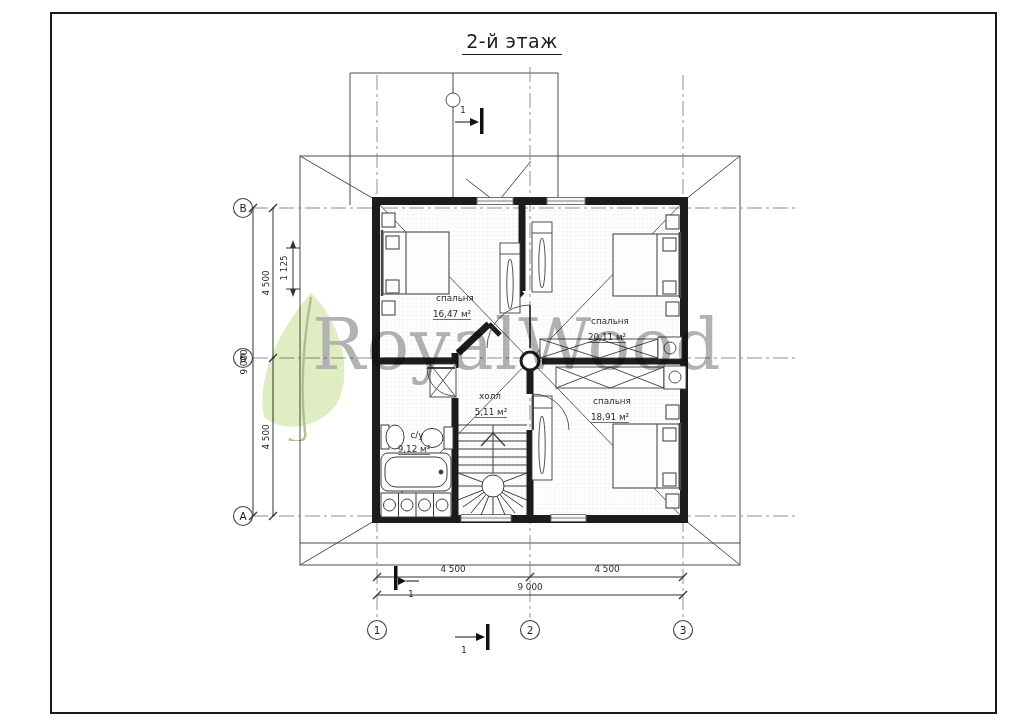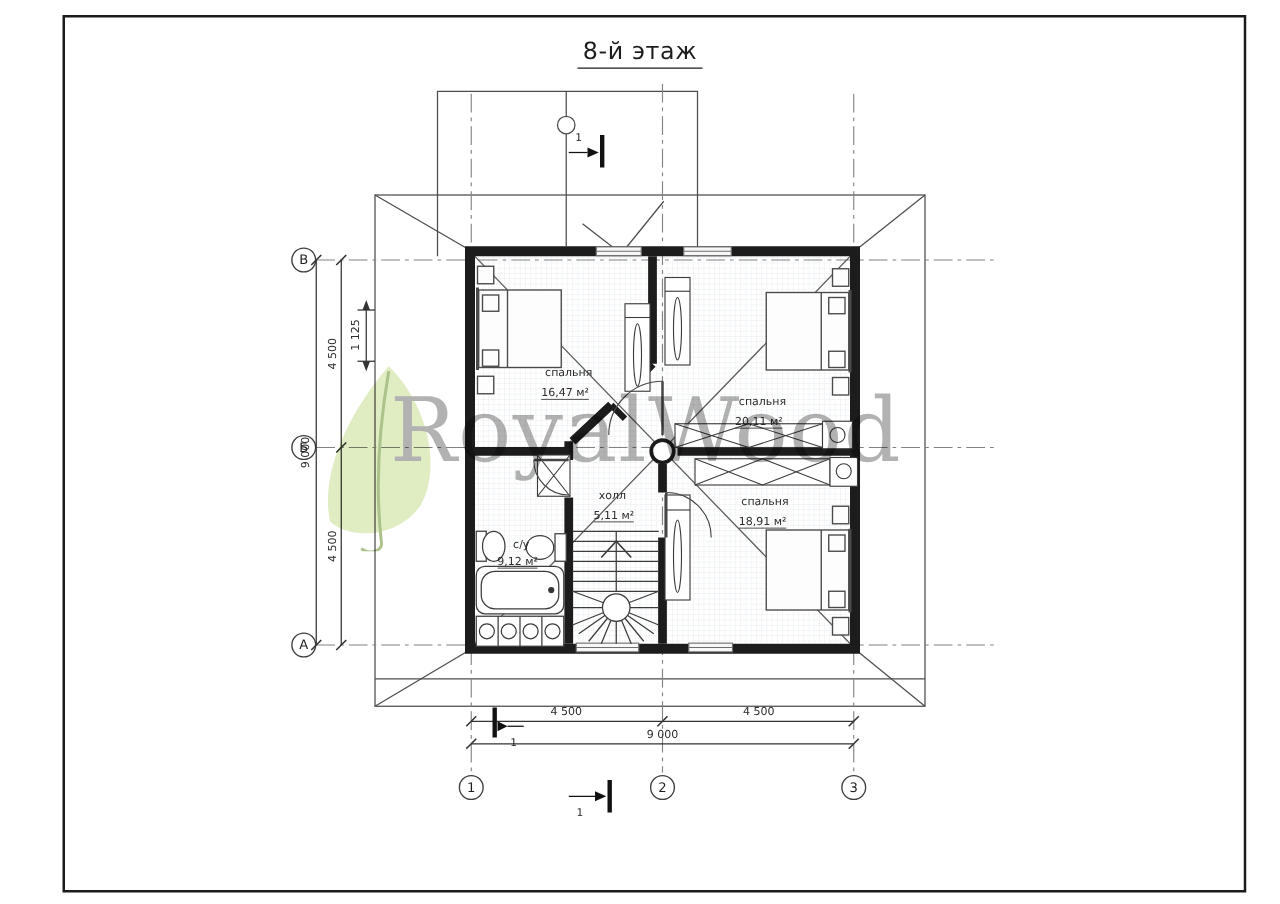--- a/index.html
+++ b/index.html
@@ -23,21 +23,21 @@
   .axlbl{font-size:10.5px;fill:#1d1d1d;}
   .seclbl{font-size:8.5px;fill:#1d1d1d;}
 </style>
 </head>
 <body>
 
 <div class="page">
   <div class="frame"></div>
 
   <div class="title-wrap">
-    <span>8-й этаж</span>
+    <span>2-й этаж</span>
   </div>
 
   <svg class="plan" width="1024" height="723" viewBox="0 0 1024 723">
     <defs>
       <pattern id="grid" width="4.2" height="4.2" patternUnits="userSpaceOnUse">
         <path d="M4.2 0H0V4.2" fill="none" stroke="#e6eaee" stroke-width="0.7"></path>
       </pattern>
     </defs>
 
     <g>

